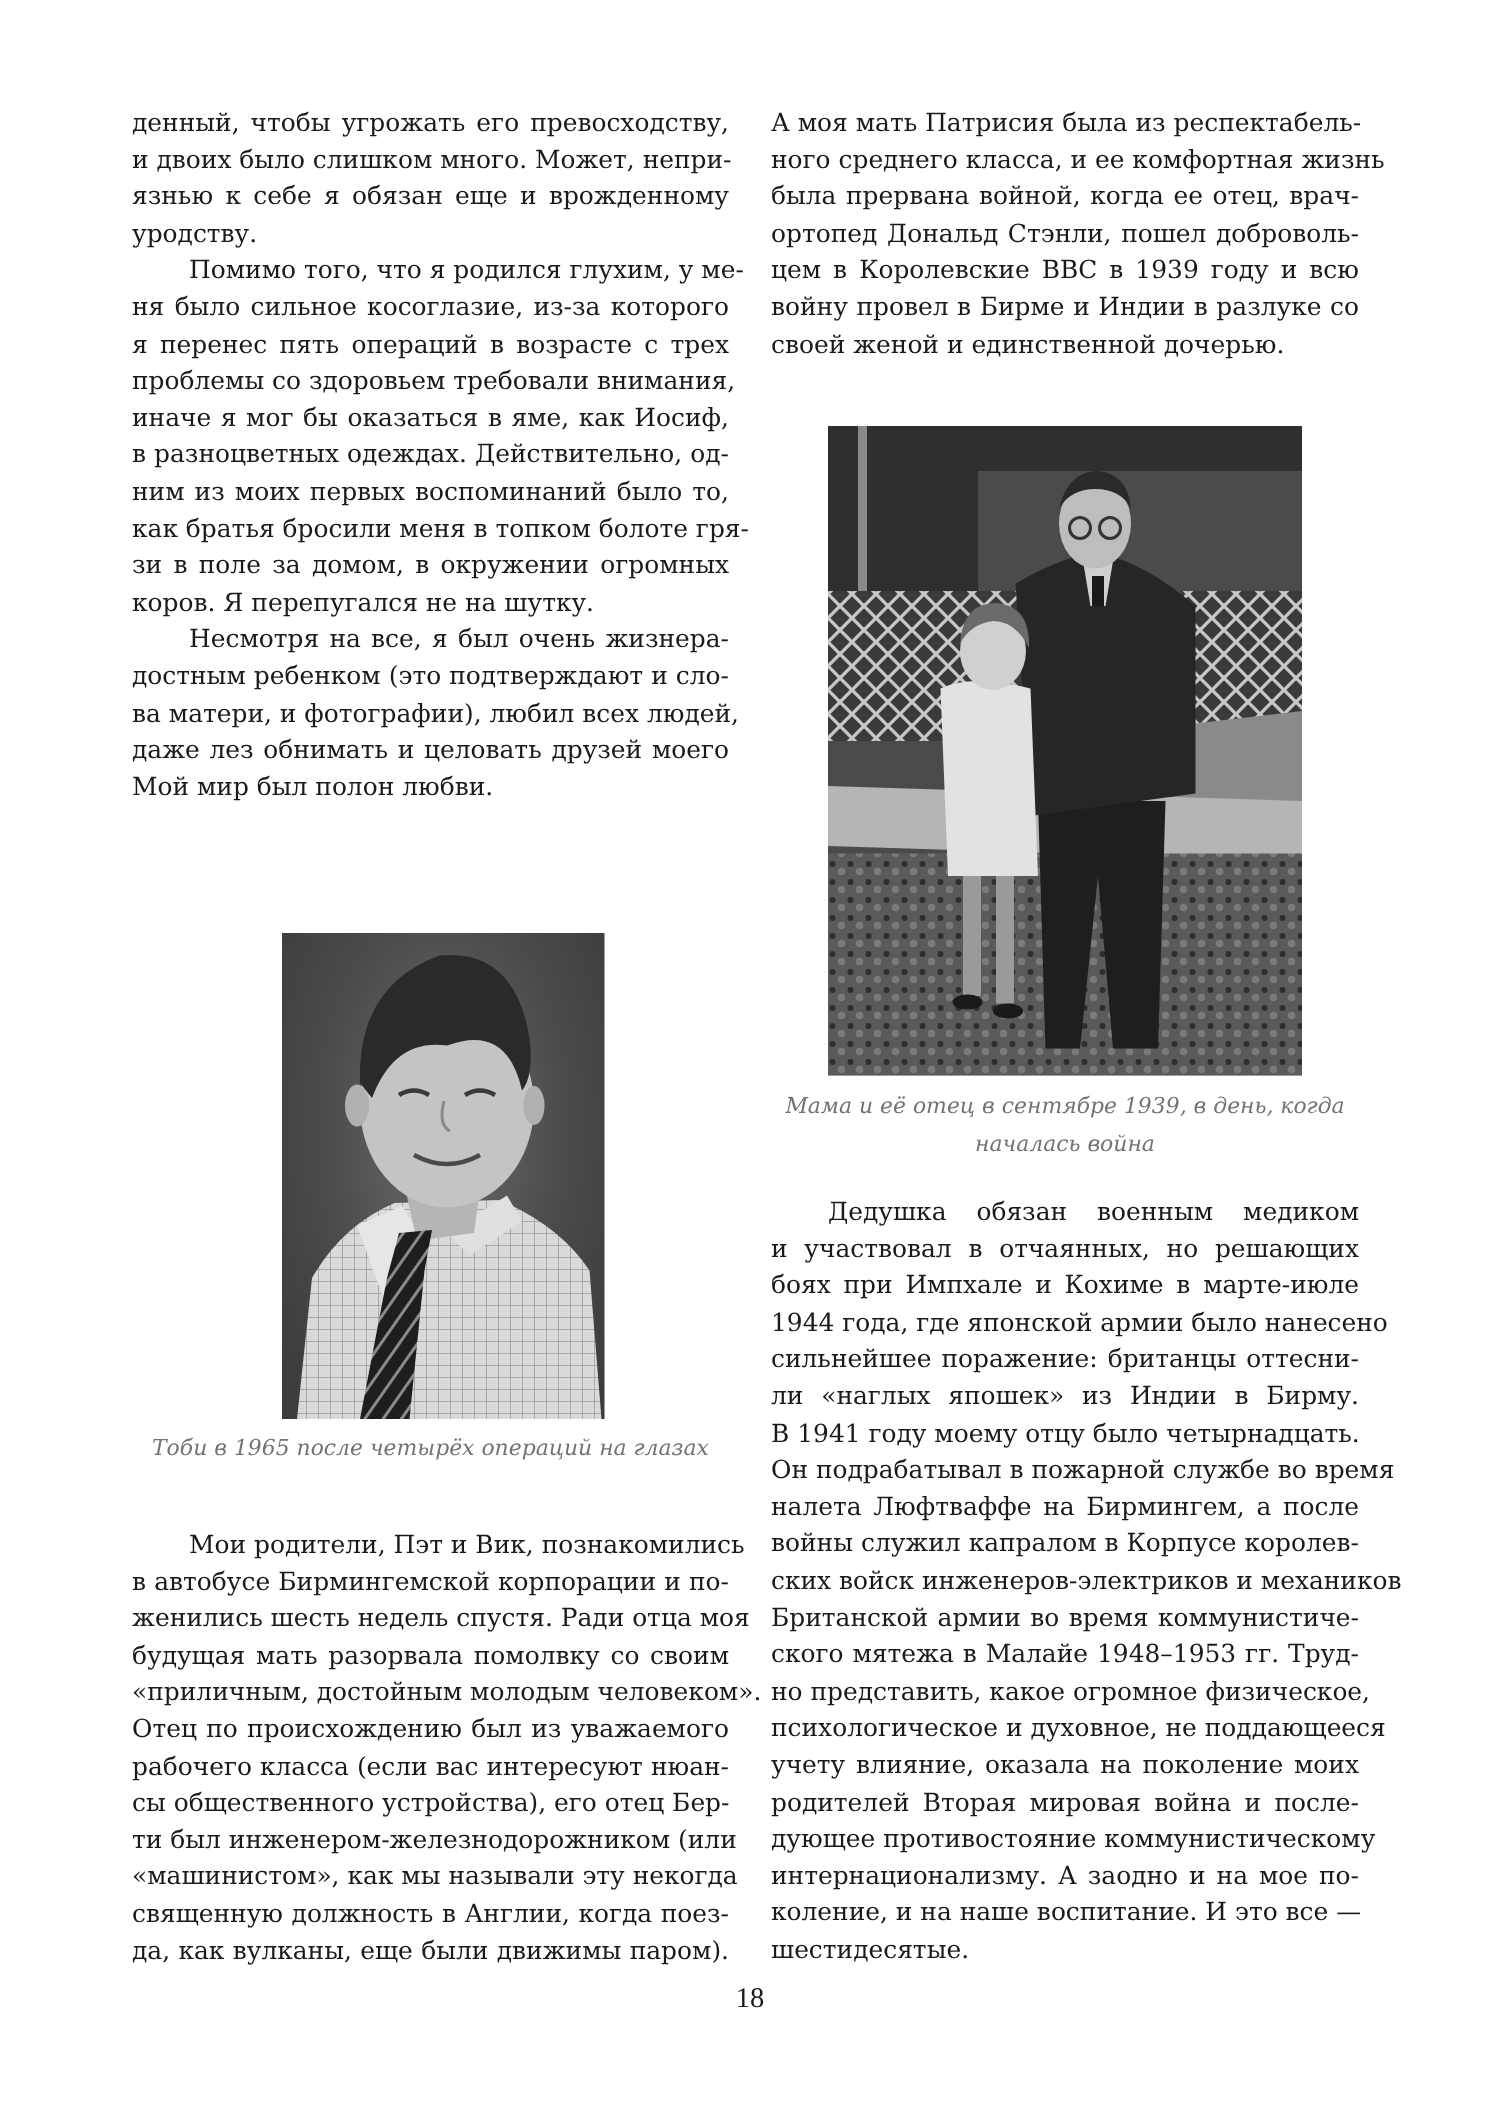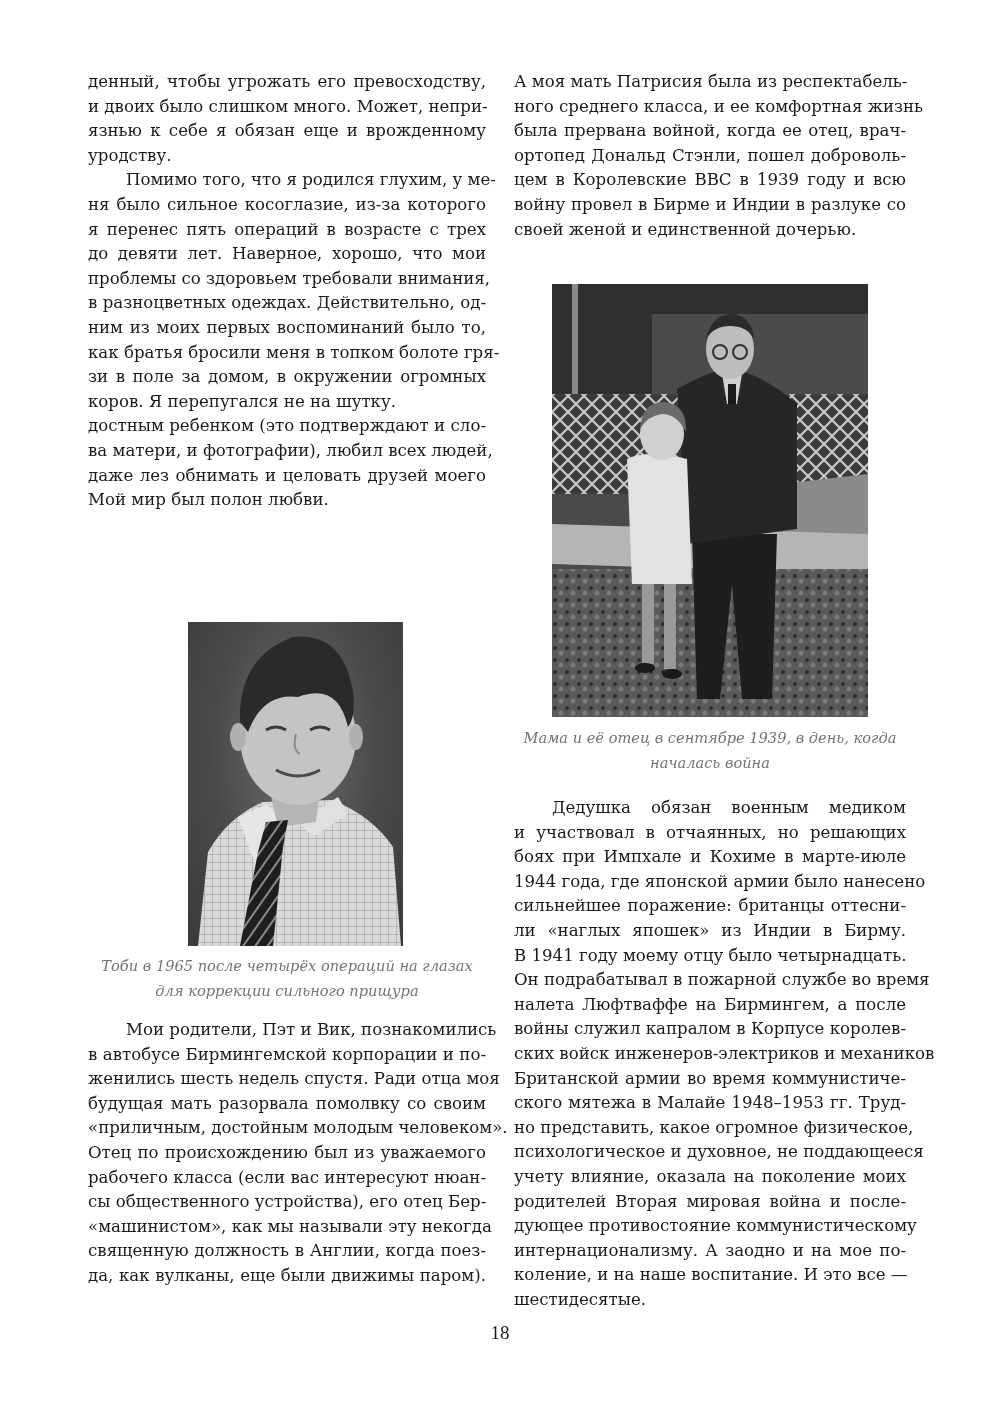--- a/index.html
+++ b/index.html
@@ -41,29 +41,30 @@
   <div>
     <span class="line">денный, чтобы угрожать его превосходству,</span>
     <span class="line">и двоих было слишком много. Может, непри-</span>
     <span class="line">язнью к себе я обязан еще и врожденному</span>
     <span class="line last">уродству.</span>
   </div>
   <div>
     <span class="line first-indent">Помимо того, что я родился глухим, у ме-</span>
     <span class="line">ня было сильное косоглазие, из-за которого</span>
     <span class="line">я перенес пять операций в возрасте с трех</span>
-    <span class="line">до девяти лет. Наверное, хорошо, что мои</span>
     <span class="line">проблемы со здоровьем требовали внимания,</span>
+    <span class="line">иначе я мог бы оказаться в яме, как Иосиф,</span>
     <span class="line">в разноцветных одеждах. Действительно, од-</span>
     <span class="line">ним из моих первых воспоминаний было то,</span>
     <span class="line">как братья бросили меня в топком болоте гря-</span>
     <span class="line">зи в поле за домом, в окружении огромных</span>
     <span class="line last">коров. Я перепугался не на шутку.</span>
   </div>
   <div>
+    <span class="line first-indent">Несмотря на все, я был очень жизнера-</span>
     <span class="line">достным ребенком (это подтверждают и сло-</span>
     <span class="line">ва матери, и фотографии), любил всех людей,</span>
     <span class="line">даже лез обнимать и целовать друзей моего</span>
     <span class="line last">Мой мир был полон любви.</span>
   </div>
 </div>
 
 <div class="photo" style="left:188px; top:622px; width:215px; height:324px; background: radial-gradient(ellipse at 50% 40%, #6c6c6c 0%, #4a4a4a 55%, #3a3a3a 100%);">
   <svg width="215" height="324" viewBox="0 0 215 324">
     <defs>
@@ -98,33 +99,33 @@
     <path d="M122 108 Q132 102 142 108" stroke="#3a3a3a" stroke-width="3" fill="none"></path>
 
     <path d="M108 112 Q104 128 112 132" stroke="#8a8a8a" stroke-width="2" fill="none"></path>
 
     <path d="M88 148 Q110 160 132 148" stroke="#4a4a4a" stroke-width="3" fill="none"></path>
   </svg>
 </div>
 
 <div class="caption" style="left:88px; top:953px; width:398px;">
   <div>Тоби в 1965 после четырёх операций на глазах</div>
-  <div>для коррекции сильного прищура</div>
 </div>
 
 <div class="col col-left" style="top:1018px;">
   <div>
     <span class="line first-indent">Мои родители, Пэт и Вик, познакомились</span>
     <span class="line">в автобусе Бирмингемской корпорации и по-</span>
     <span class="line">женились шесть недель спустя. Ради отца моя</span>
     <span class="line">будущая мать разорвала помолвку со своим</span>
     <span class="line">«приличным, достойным молодым человеком».</span>
     <span class="line">Отец по происхождению был из уважаемого</span>
     <span class="line">рабочего класса (если вас интересуют нюан-</span>
     <span class="line">сы общественного устройства), его отец Бер-</span>
+    <span class="line">ти был инженером-железнодорожником (или</span>
     <span class="line">«машинистом», как мы называли эту некогда</span>
     <span class="line">священную должность в Англии, когда поез-</span>
     <span class="line">да, как вулканы, еще были движимы паром).</span>
   </div>
 </div>
 
 <div class="col col-right" style="top:70px;">
   <div>
     <span class="line">А моя мать Патрисия была из респектабель-</span>
     <span class="line">ного среднего класса, и ее комфортная жизнь</span>

